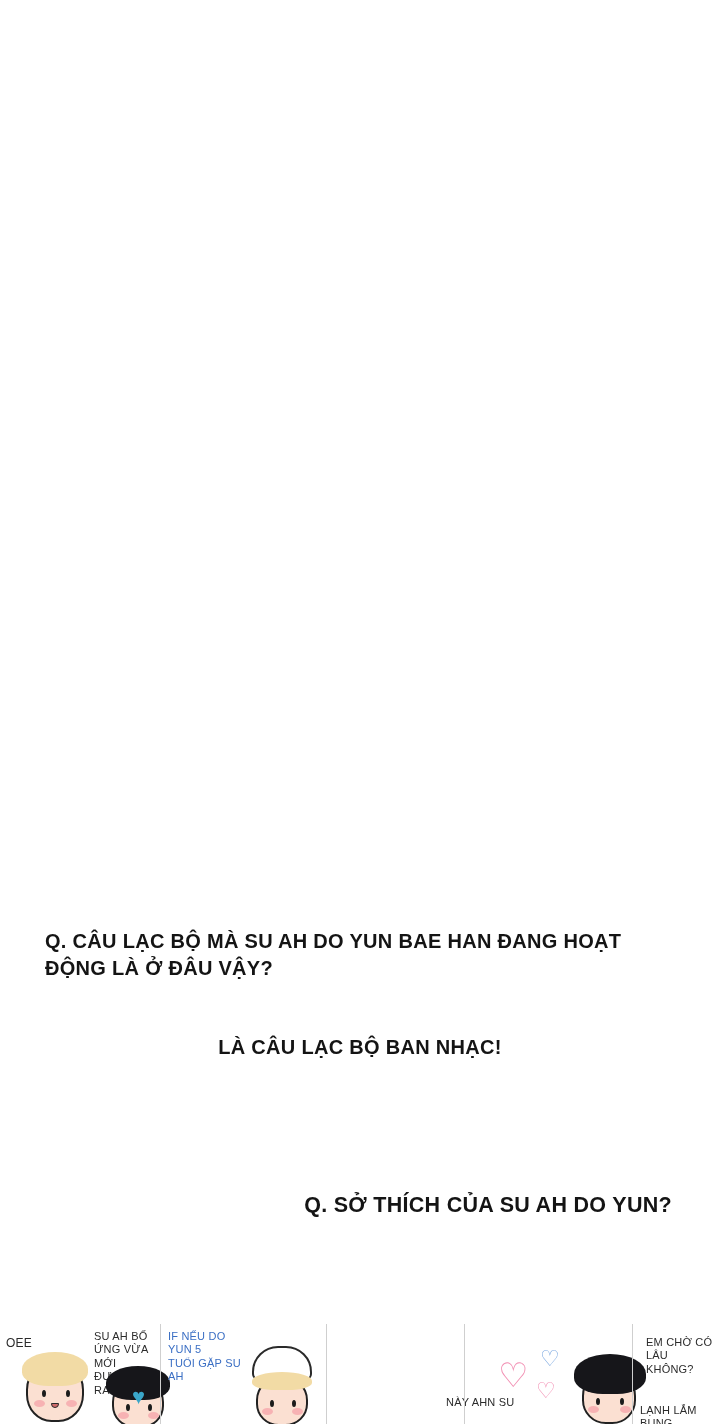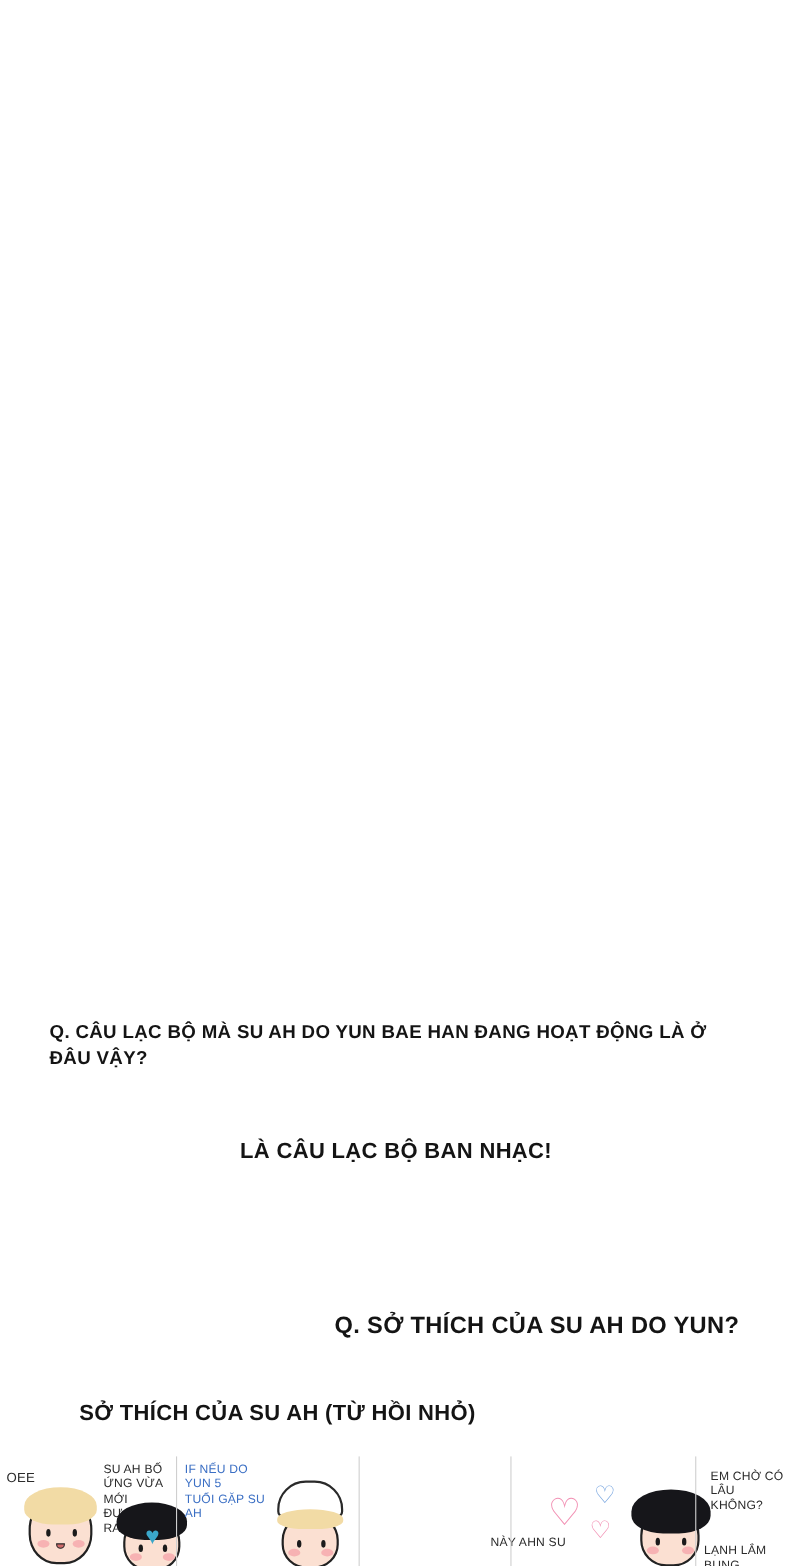--- a/index.html
+++ b/index.html
@@ -42,21 +42,21 @@
     position: absolute;
     font-family: "Liberation Sans", sans-serif;
     font-weight: bold;
     color: #141414;
   }
 
   .q1 {
     top: 928px;
     left: 45px;
     width: 640px;
-    font-size: 17px;
+    font-size: 20px;
     line-height: 1.33;
     letter-spacing: 0.3px;
   }
 
   .a1 {
     top: 1036px;
     left: 0;
     width: 720px;
     text-align: center;
     font-size: 20px;
@@ -174,21 +174,20 @@
 
 <div class="page">
 
 
   <div class="q-block q1">Q. CÂU LẠC BỘ MÀ SU AH DO YUN BAE HAN ĐANG HOẠT ĐỘNG LÀ Ở ĐÂU VẬY?</div>
 
   <div class="q-block a1">LÀ CÂU LẠC BỘ BAN NHẠC!</div>
 
   <div class="q-block q2">Q. SỞ THÍCH CỦA SU AH DO YUN?</div>
 
-  <div class="q-block a2">SỞ THÍCH CỦA SU AH (TỪ HỒI NHỎ)</div>
 
   <div class="comic-strip">
 
     <div class="char" style="left:18px; top:28px; width:76px; height:80px;">
       <div class="head" style="left:8px; top:14px; width:58px; height:62px;"></div>
       <div class="hair-light" style="left:4px; top:6px; width:66px; height:34px;"></div>
       <div class="eye" style="left:24px; top:44px;"></div>
       <div class="eye" style="left:48px; top:44px;"></div>
       <div class="cheek" style="left:16px; top:54px;"></div>
       <div class="cheek" style="left:48px; top:54px;"></div>

